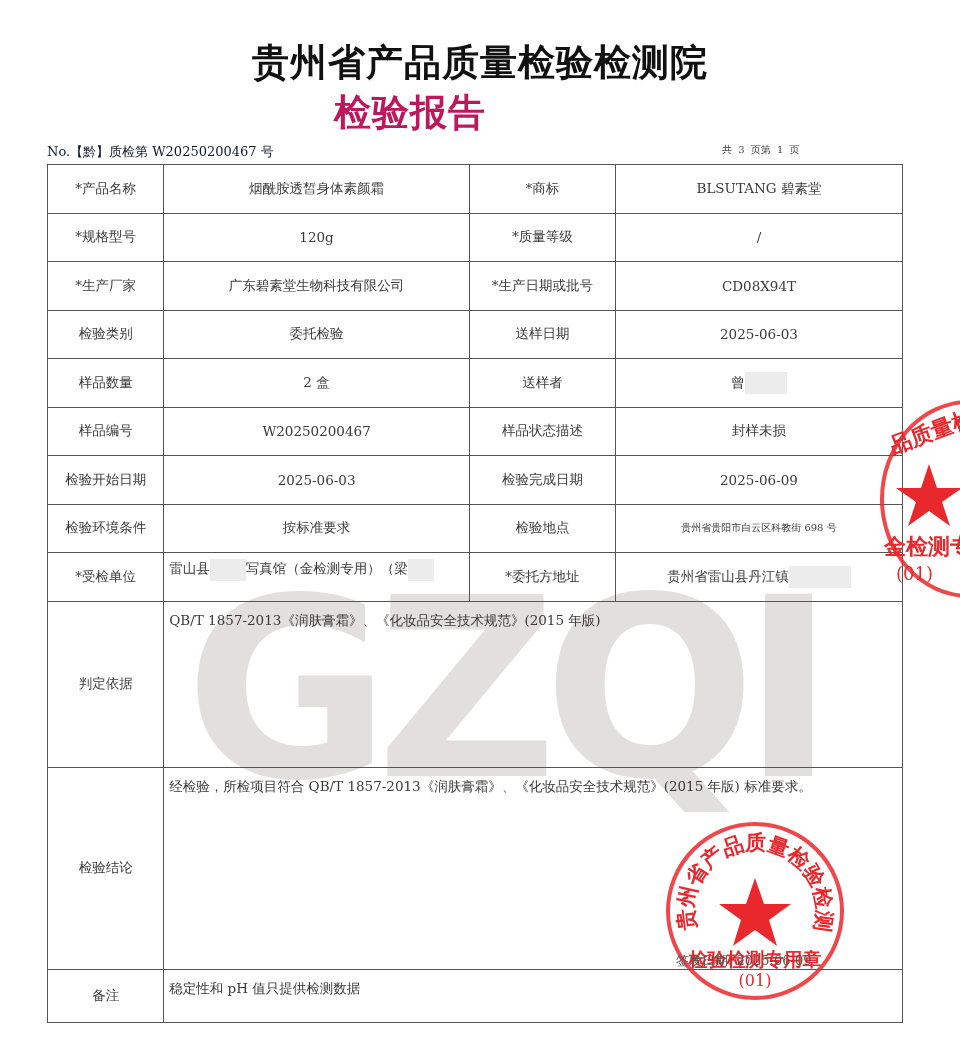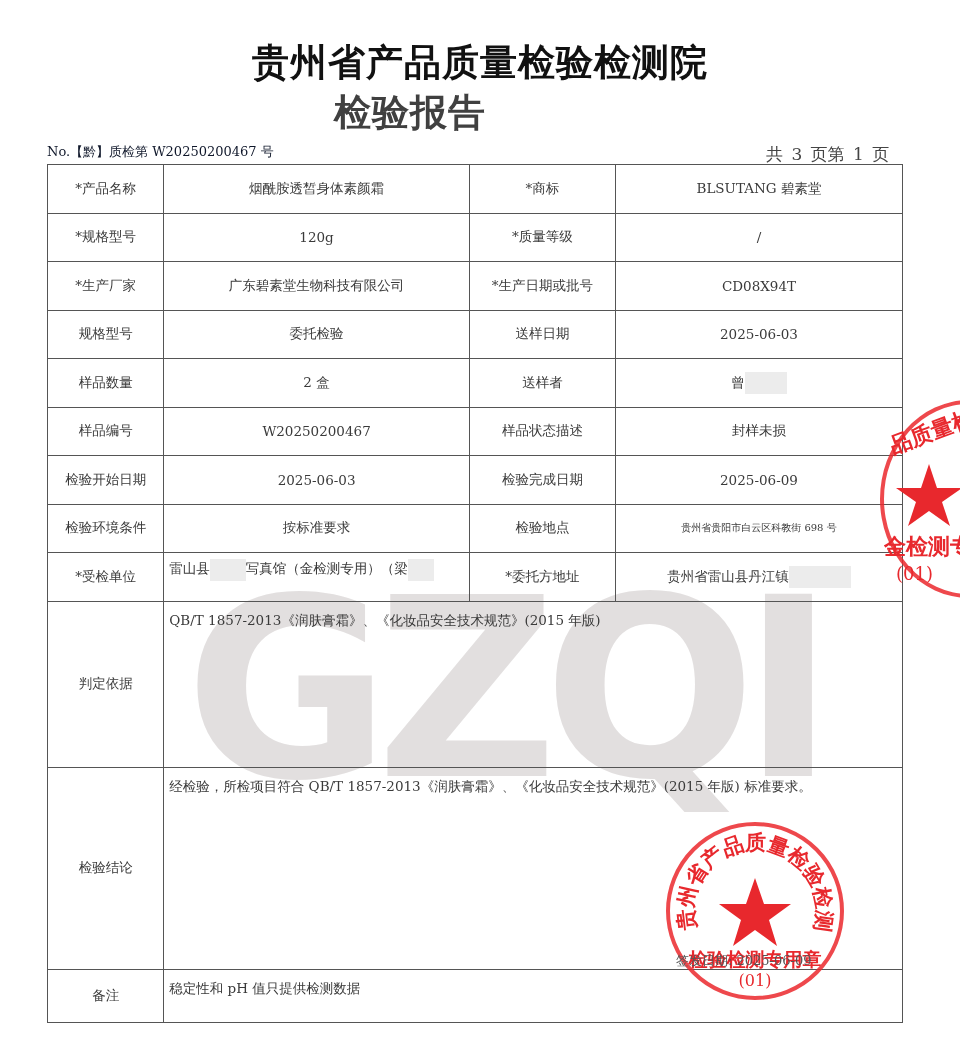--- a/index.html
+++ b/index.html
@@ -3,23 +3,23 @@
 <meta charset="utf-8">
 <style>
   html, body { margin:0; padding:0; background:#ffffff; }
   body { width:960px; height:1037px; position:relative; overflow:hidden;
          font-family:"DejaVu Serif","Liberation Serif",serif; color:#3a3a3a; }
   .title1 { position:absolute; left:0; width:960px; top:38px; text-align:center;
             font-family:"DejaVu Sans","Liberation Sans",sans-serif; font-weight:bold;
             font-size:37px; letter-spacing:1px; color:#111; }
   .title2 { position:absolute; left:0; width:820px; top:88px; text-align:center;
             font-family:"DejaVu Sans","Liberation Sans",sans-serif; font-weight:bold;
-            font-size:37px; letter-spacing:1px; color:#404040; }
+            font-size:37px; letter-spacing:1px; color:#be185d; }
   .report-no { position:absolute; left:47px; top:143px; font-size:13px; color:#0f172a; }
-  .page-count { position:absolute; left:722px; top:143px; font-size:17px; color:#444; word-spacing:3px;margin-left:44px;}
+  .page-count { position:absolute; left:722px; top:143px; font-size:10px; color:#444; word-spacing:3px;}
   .watermark { position:absolute; left:185px; top:590px; width:560px; height:200px;
                font-family:"DejaVu Sans","Liberation Sans",sans-serif; font-weight:bold;
                font-size:250px; line-height:200px; color:rgba(150,140,140,0.28);
                letter-spacing:-14px; z-index:1; pointer-events:none; }
   table.report { position:absolute; left:47px; top:164px; width:856px;
                  border-collapse:collapse; z-index:2; background:transparent; }
   table.report td { border:1.6px solid #555; font-size:13.5px; color:#3a3a3a;
                     text-align:center; vertical-align:middle; padding:7px 4px; }
   td.lab { width:108px; }
   td.val { width:298px; }
@@ -59,21 +59,21 @@
     <td>*质量等级</td>
     <td>/</td>
   </tr>
   <tr class="r">
     <td>*生产厂家</td>
     <td>广东碧素堂生物科技有限公司</td>
     <td>*生产日期或批号</td>
     <td>CD08X94T</td>
   </tr>
   <tr class="r">
-    <td>规格型号</td>
+    <td>检验类别</td>
     <td>委托检验</td>
     <td>送样日期</td>
     <td>2025-06-03</td>
   </tr>
   <tr class="r">
     <td>样品数量</td>
     <td>2 盒</td>
     <td>送样者</td>
     <td><span>曾</span><span class="redact" style="width:42px;"></span></td>
   </tr>

